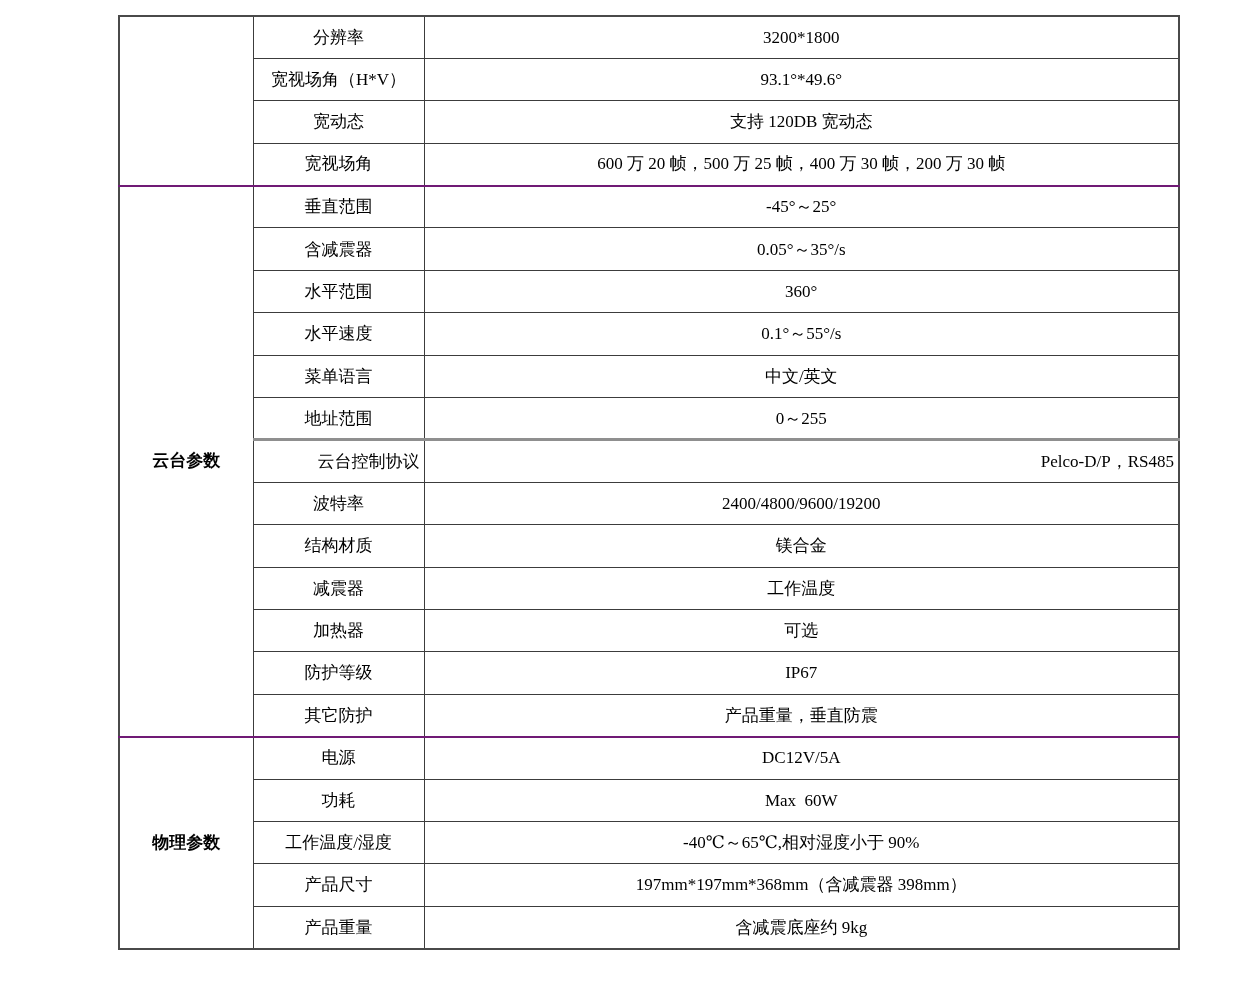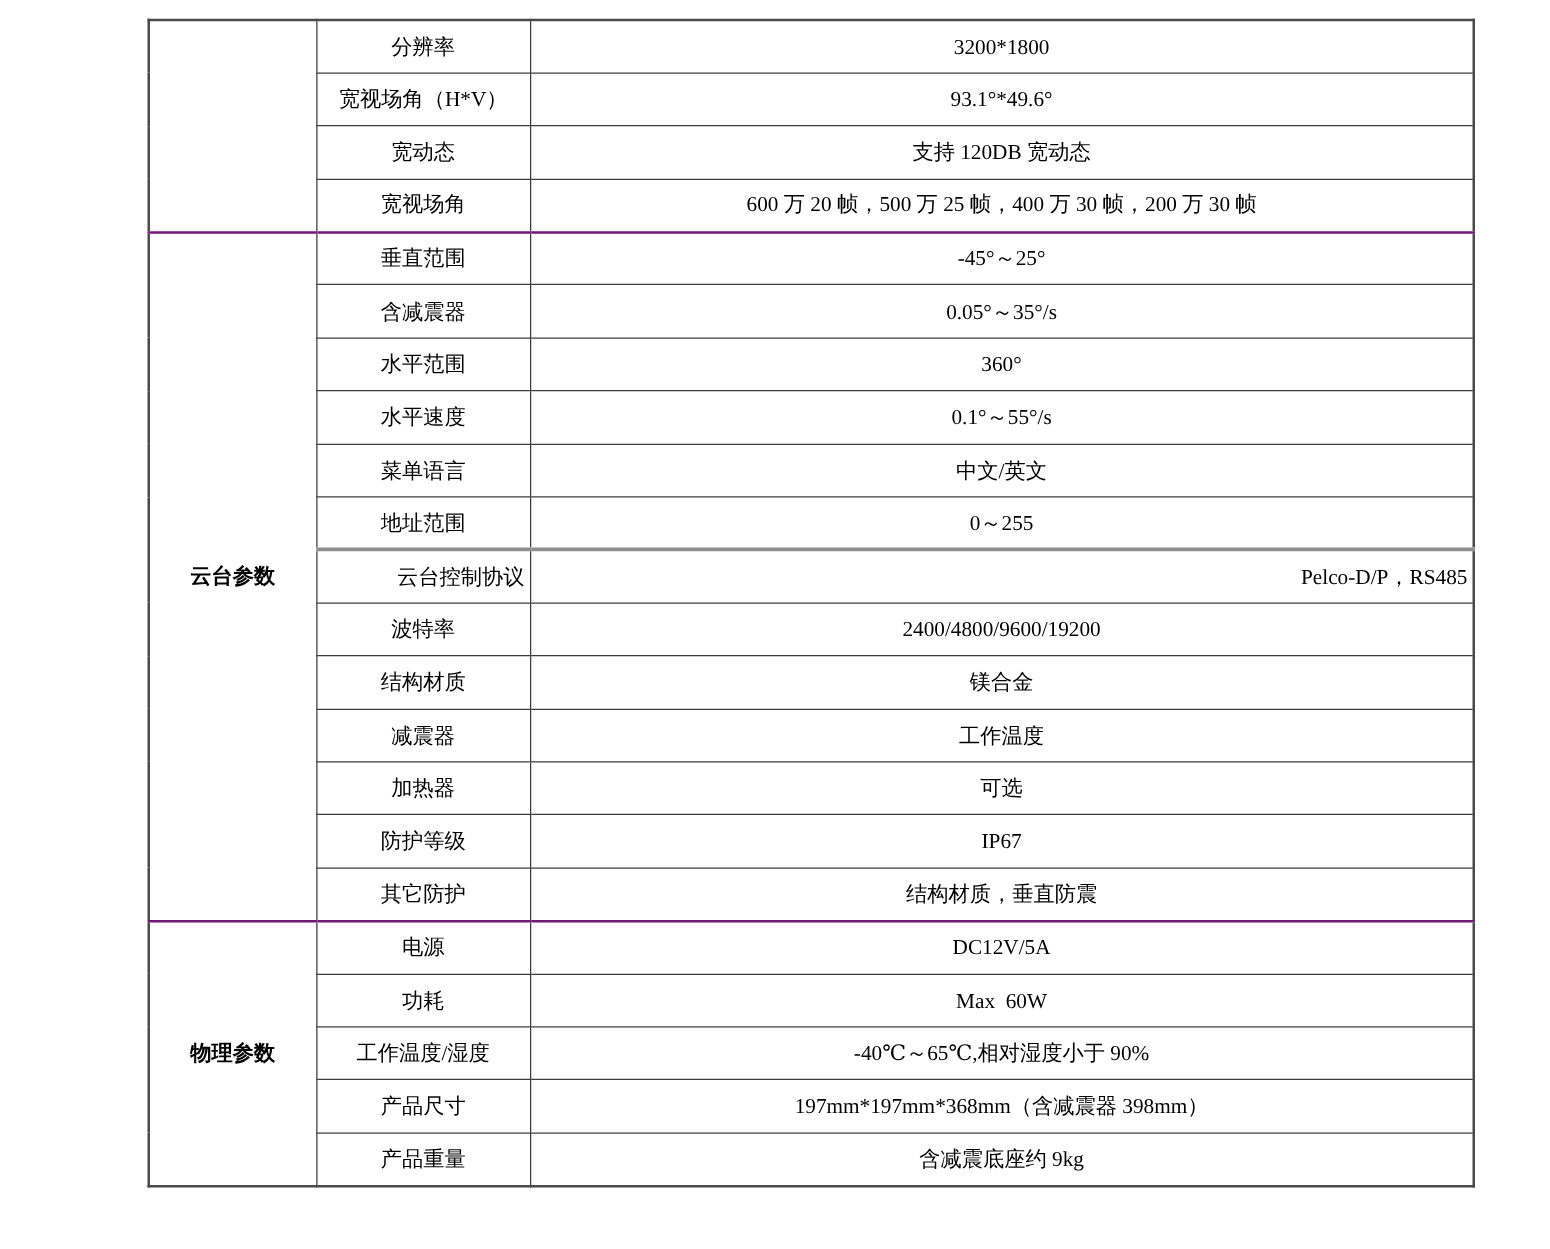--- a/index.html
+++ b/index.html
@@ -139,21 +139,21 @@
       <tr>
         <td class="param">加热器</td>
         <td class="value">可选</td>
       </tr>
       <tr>
         <td class="param">防护等级</td>
         <td class="value">IP67</td>
       </tr>
       <tr>
         <td class="param">其它防护</td>
-        <td class="value">结构材质，垂直防震</td>
+        <td class="value">产品重量，垂直防震</td>
       </tr>
 
       <tr class="section-start">
         <td class="cat" rowspan="5">物理参数</td>
         <td class="param">电源</td>
         <td class="value">DC12V/5A</td>
       </tr>
       <tr>
         <td class="param">功耗</td>
         <td class="value">Max  60W</td>

